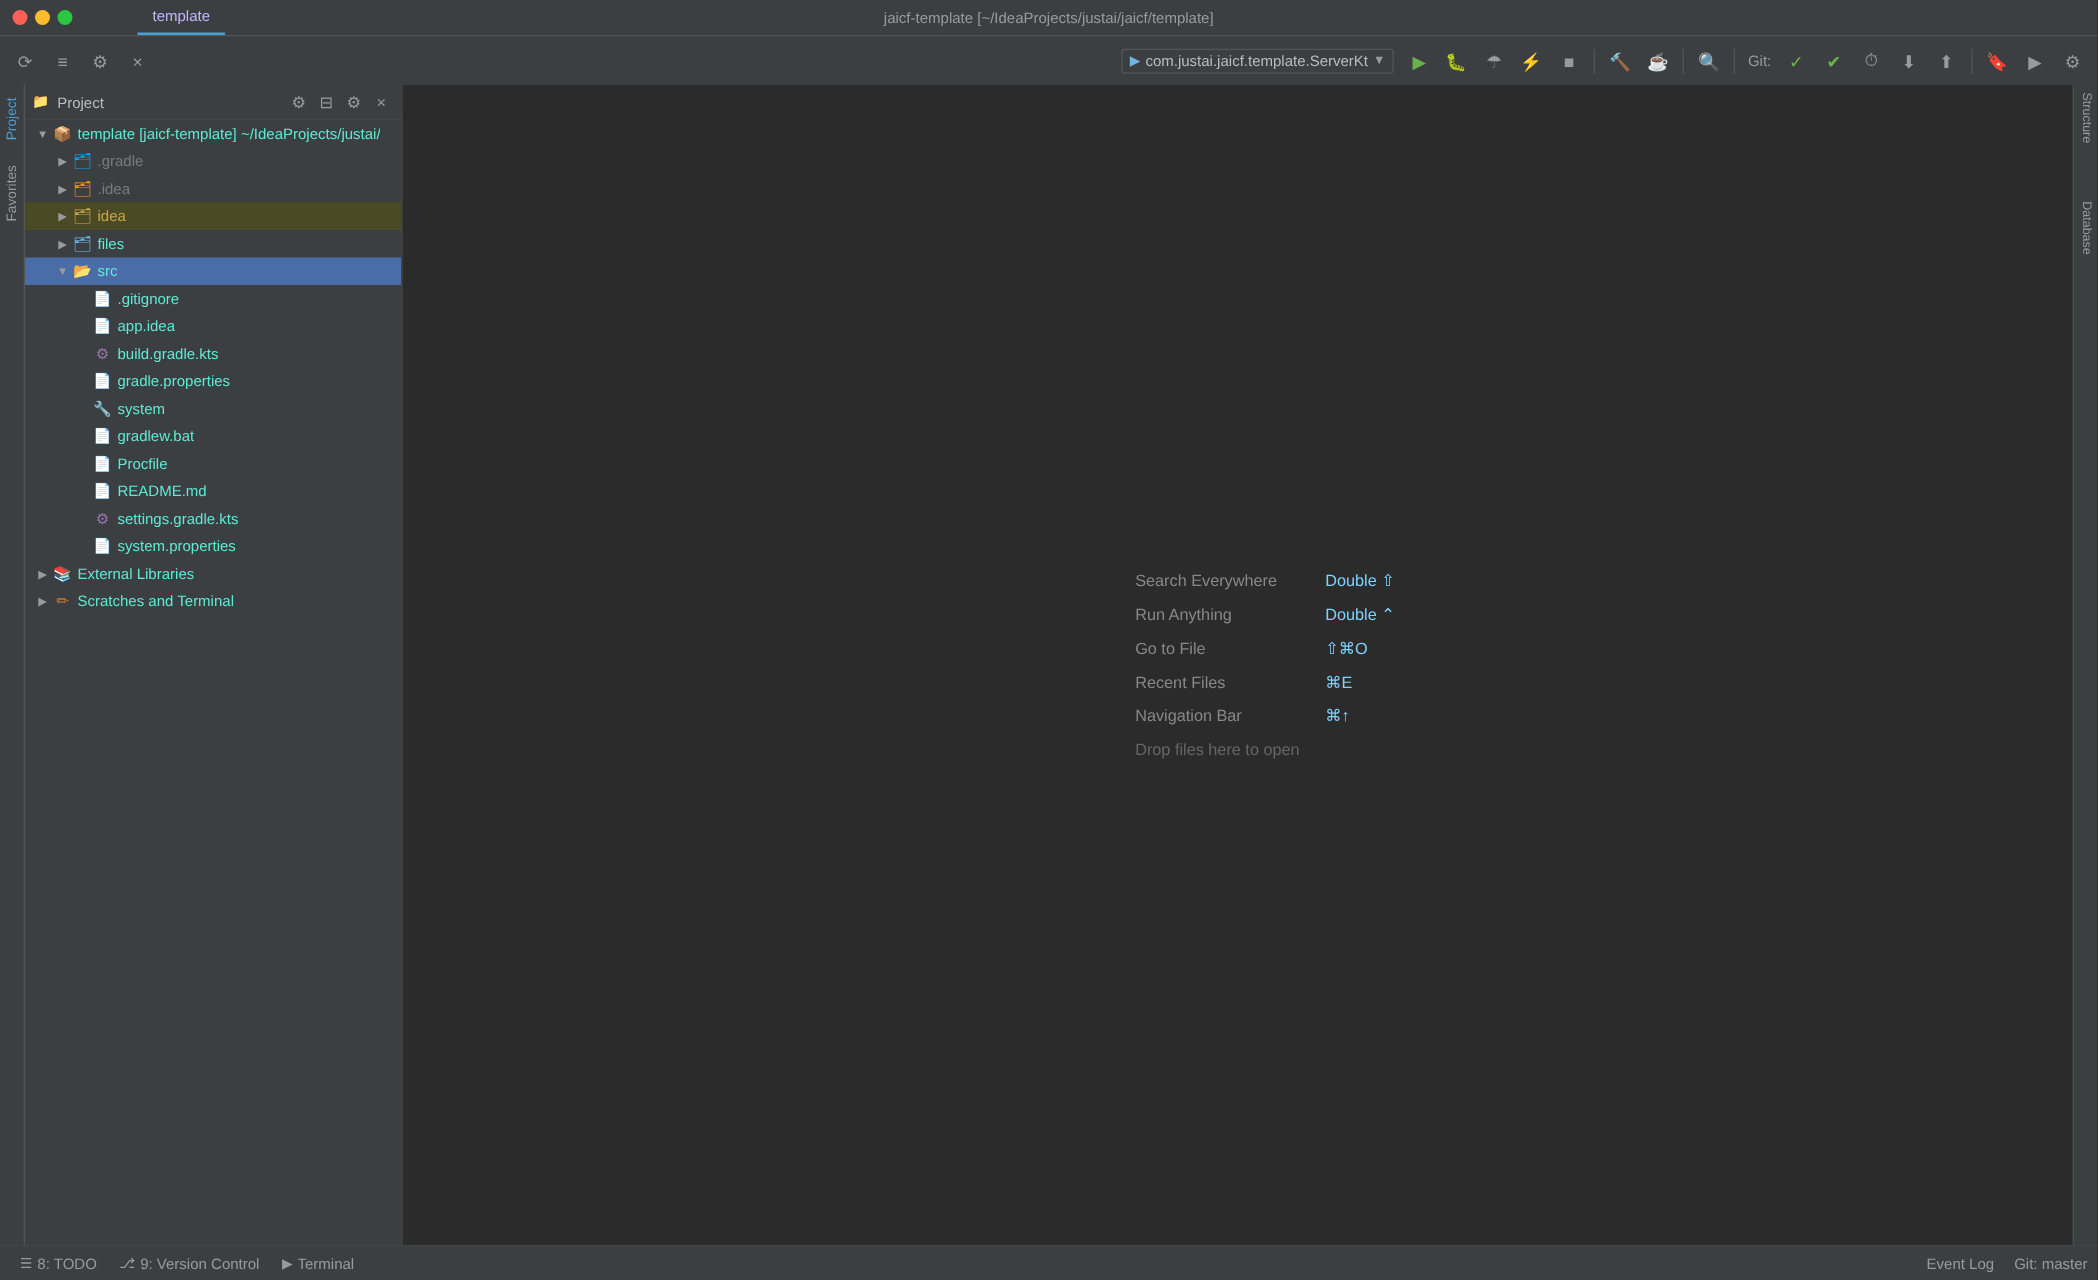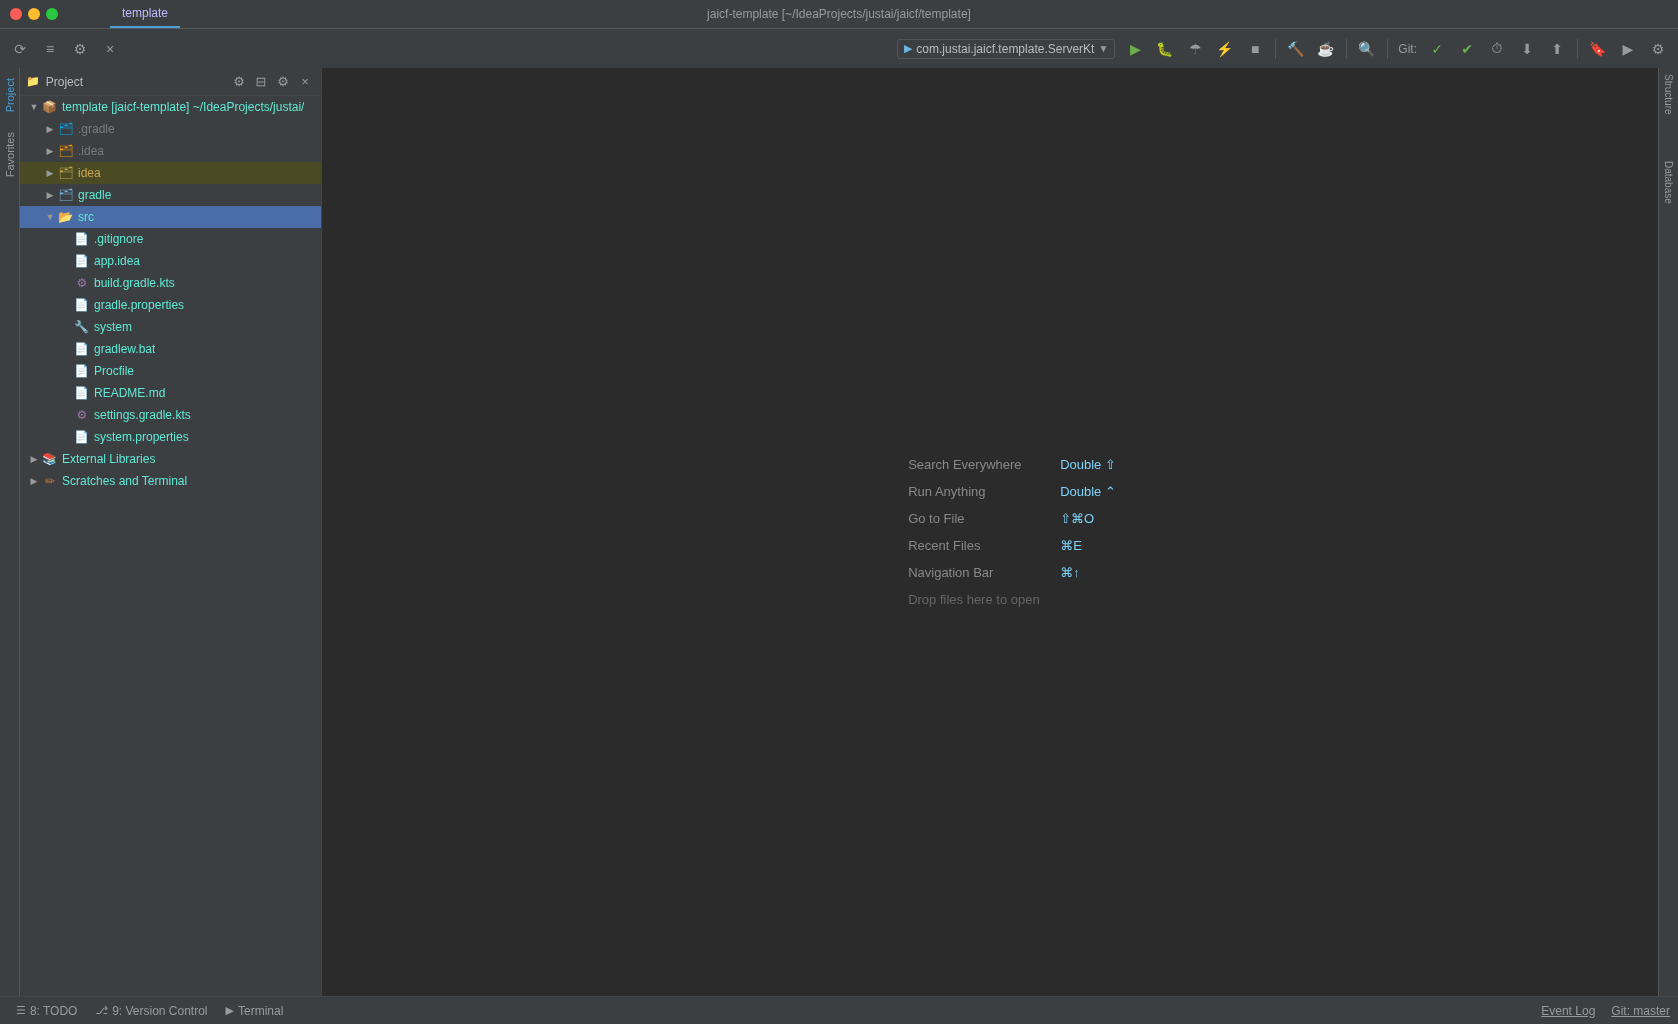--- a/index.html
+++ b/index.html
@@ -305,21 +305,20 @@
       gap: 4px;
     }
     .bottom-tab-icon { font-size: 11px; color: #9a9a9a; }
     .bottom-right {
       margin-left: auto;
       display: flex;
       align-items: flex-start;
       gap: 4px;
       color: #9a9a9a;
       font-size: 12px;
-      text-decoration: underline;
     }
 
     .indent-1 { padding-left: 6px; }
     .indent-2 { padding-left: 22px; }
     .indent-3 { padding-left: 38px; }
   </style>
 </head>
 <body>
 
 <div id="title-bar">
@@ -423,21 +422,21 @@
 
       <div class="tree-item indent-2 highlighted">
         <span class="tree-arrow">▶</span>
         <span class="tree-icon icon-build">🗂</span>
         <span class="tree-label build-dir">idea</span>
       </div>
 
       <div class="tree-item indent-2">
         <span class="tree-arrow">▶</span>
         <span class="tree-icon icon-folder">🗂</span>
-        <span class="tree-label">gradle</span>
+        <span class="tree-label">files</span>
       </div>
 
       <div class="tree-item indent-2 selected">
         <span class="tree-arrow">▼</span>
         <span class="tree-icon icon-src">📂</span>
         <span class="tree-label">src</span>
       </div>
 
       <div class="tree-item indent-3">
         <span class="tree-arrow"></span>

